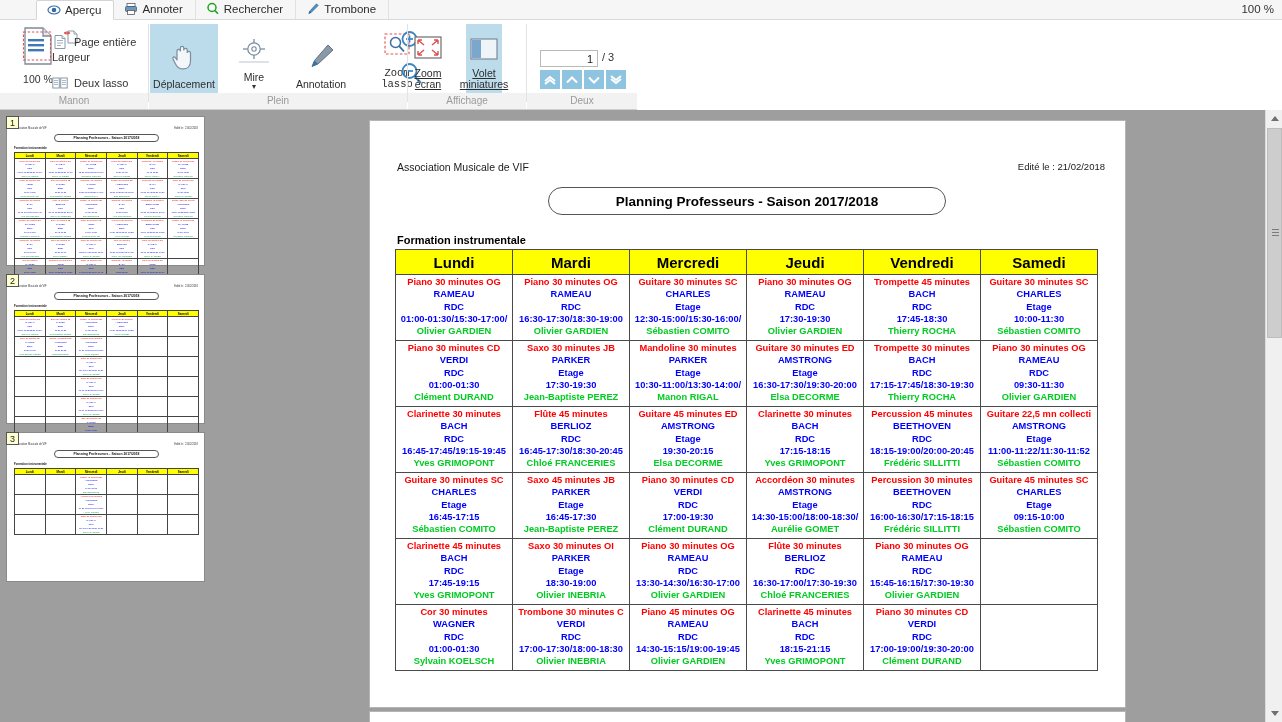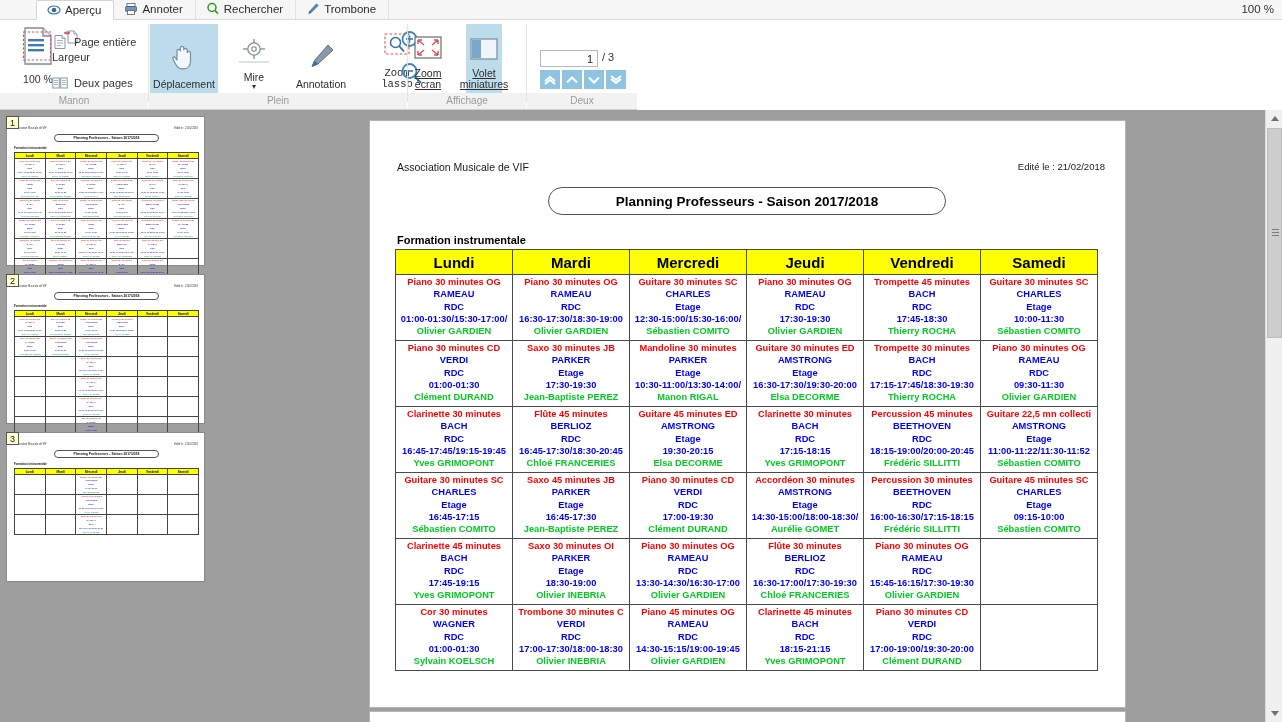--- a/index.html
+++ b/index.html
@@ -284,21 +284,21 @@
               <rect x="0.8" y="3" width="6.5" height="10" fill="#fff" stroke="#8a98a6" stroke-width="1"></rect>
               <rect x="8.7" y="3" width="6.5" height="10" fill="#fff" stroke="#8a98a6" stroke-width="1"></rect>
               <rect x="2" y="5" width="4" height="0.9" fill="#9db0c4"></rect>
               <rect x="2" y="7" width="4" height="0.9" fill="#9db0c4"></rect>
               <rect x="2" y="9" width="4" height="0.9" fill="#9db0c4"></rect>
               <rect x="9.9" y="5" width="4" height="0.9" fill="#9db0c4"></rect>
               <rect x="9.9" y="7" width="4" height="0.9" fill="#9db0c4"></rect>
               <rect x="9.9" y="9" width="4" height="0.9" fill="#9db0c4"></rect>
             </svg>
           </span>
-          <span>Deux pages</span>
+          <span>Deux lasso</span>
         </div>
 
         <div class="glabel">Manon</div>
       </div>
       <div class="gsep" style="left:148px;"></div>
 
       <div class="group" id="g-mode">
         <div class="modebtn sel" style="left:1px;">
           <span class="mi">
             <svg width="28" height="30" viewBox="0 0 28 30">

